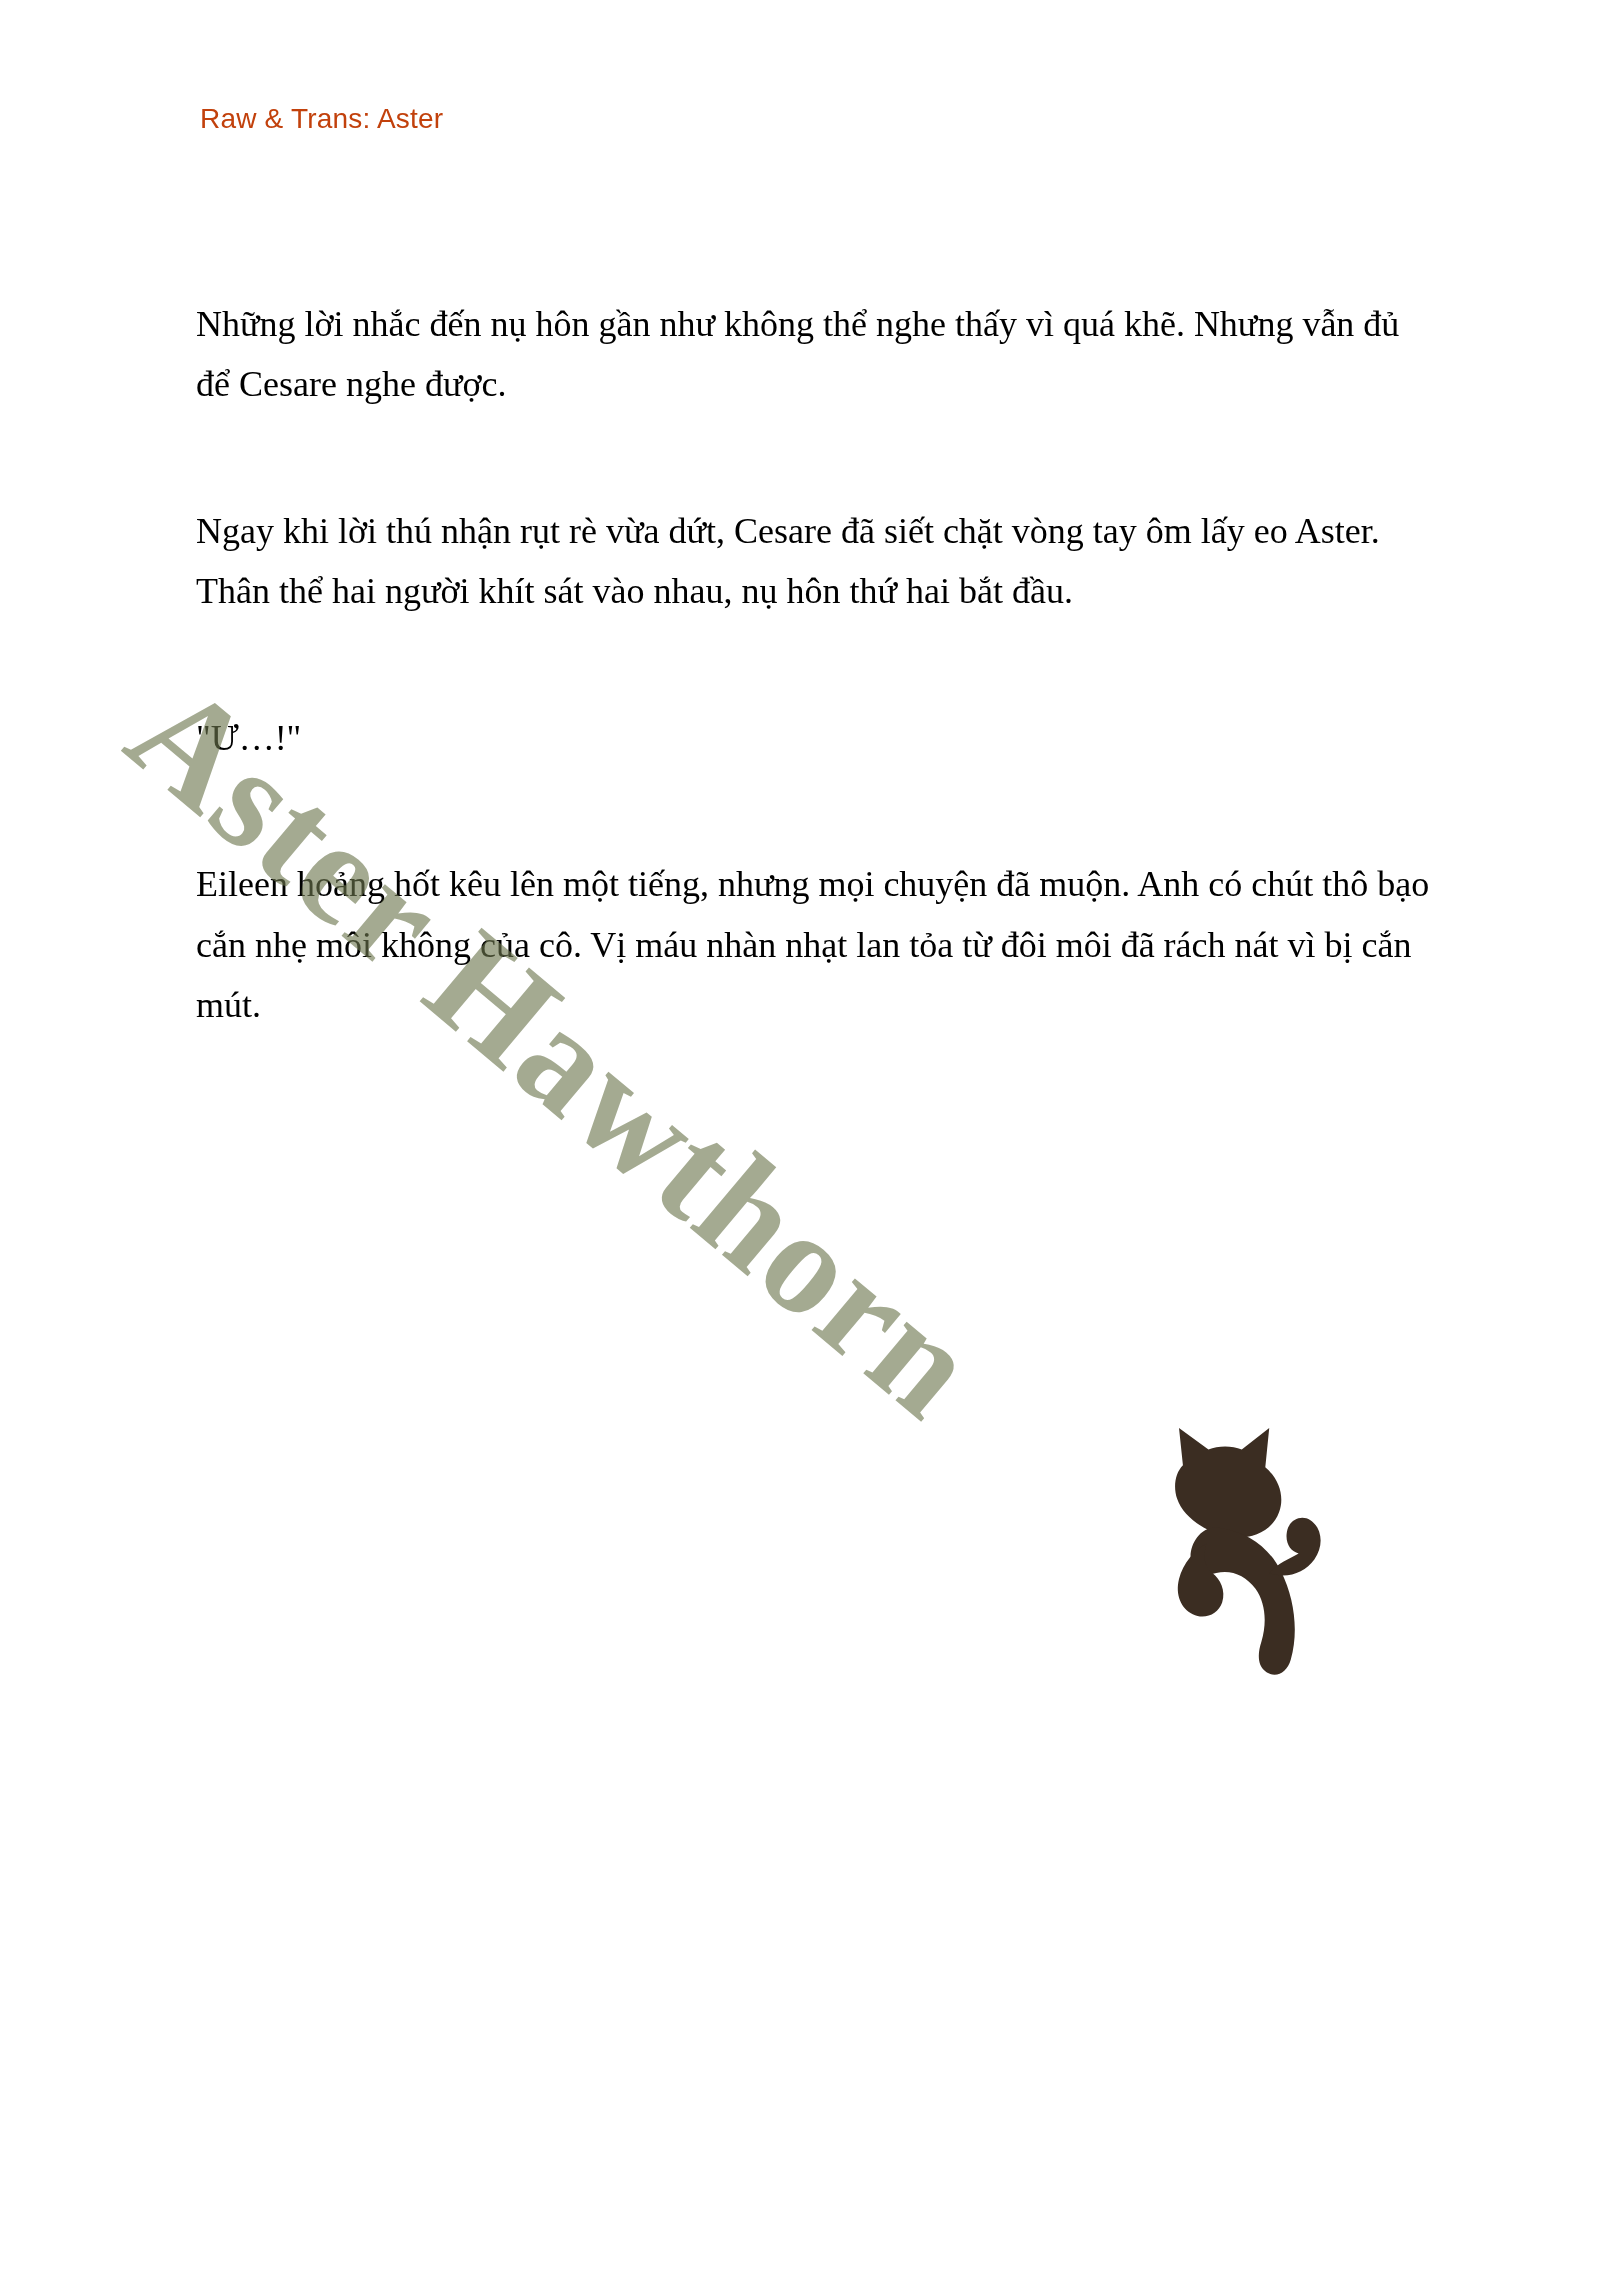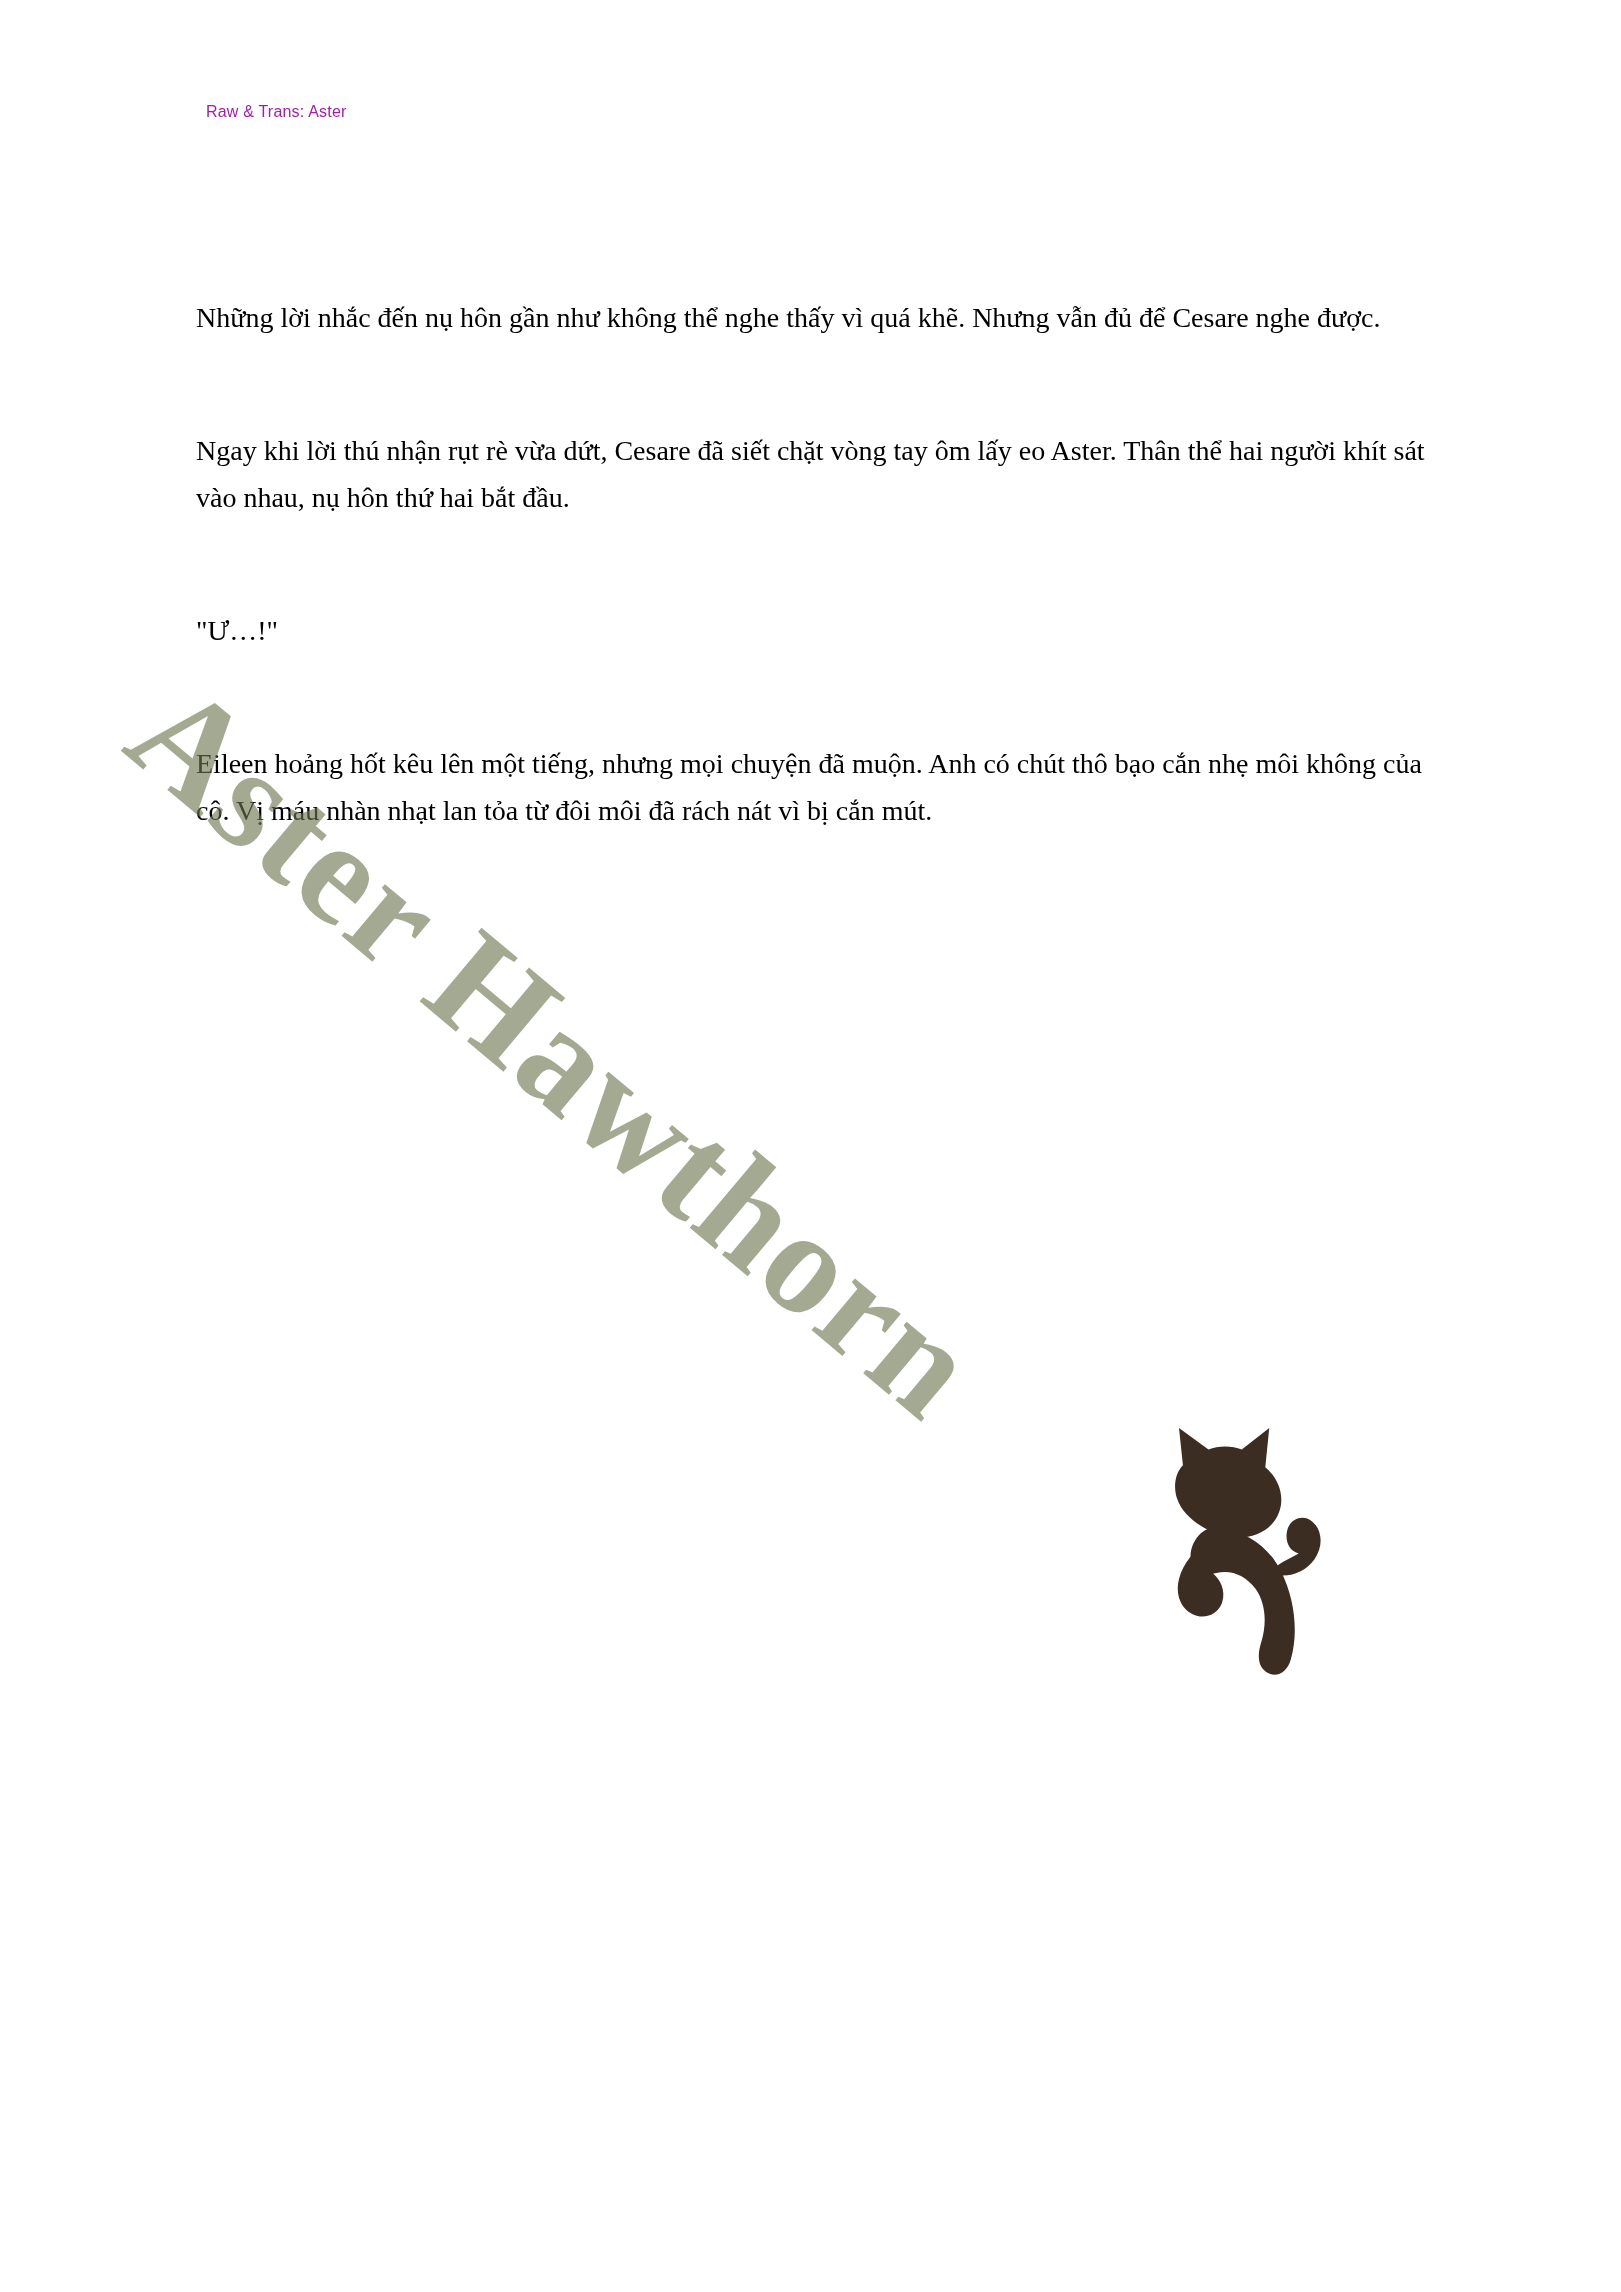--- a/index.html
+++ b/index.html
@@ -11,35 +11,35 @@
     position: relative;
     width: 1621px;
     height: 2293px;
     background: #ffffff;
     overflow: hidden;
     font-family: "Liberation Serif", serif;
   }
   .header {
     position: absolute;
     top: 103px;
-    left: 206px;
+    left: 200px;
     font-family: "Liberation Sans", sans-serif;
-    font-size: 16px;
-    color: #a21caf;
+    font-size: 28px;
+    color: #c2410c;
     letter-spacing: 0.2px;
   }
   .content {
     position: absolute;
     top: 294px;
     left: 196px;
     width: 1245px;
   }
   .para {
     font-family: "Liberation Serif", serif;
-    font-size: 28px;
+    font-size: 36px;
     line-height: 1.68;
     color: #000000;
     margin: 0 0 86px 0;
     text-align: left;
     white-space: pre-wrap;
   }
   .para.last { margin-bottom: 0; }
 
   .watermark {
     position: absolute;

